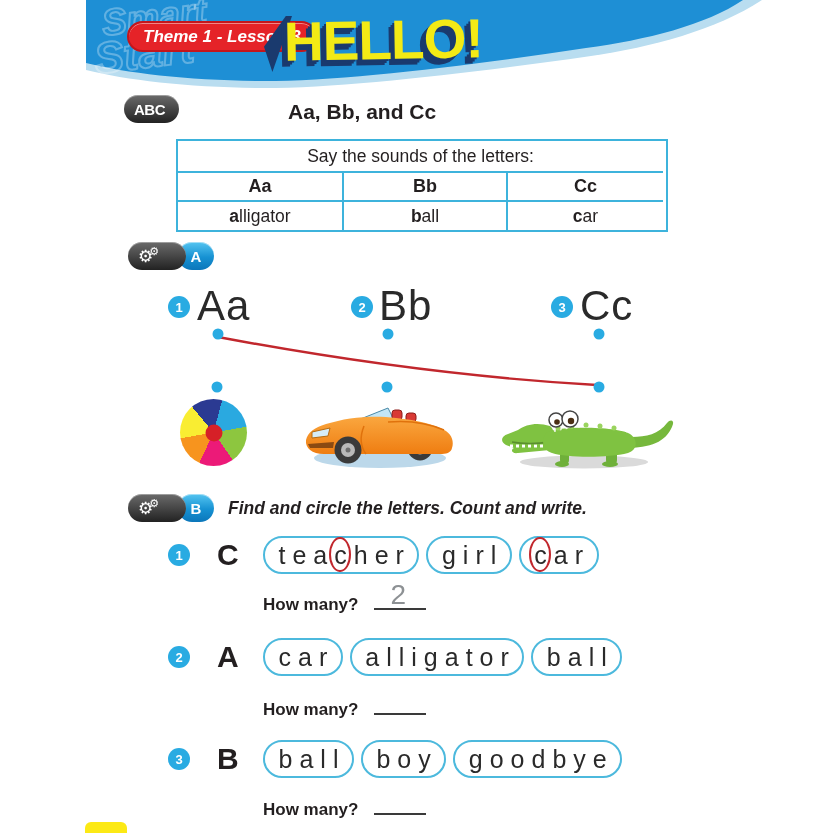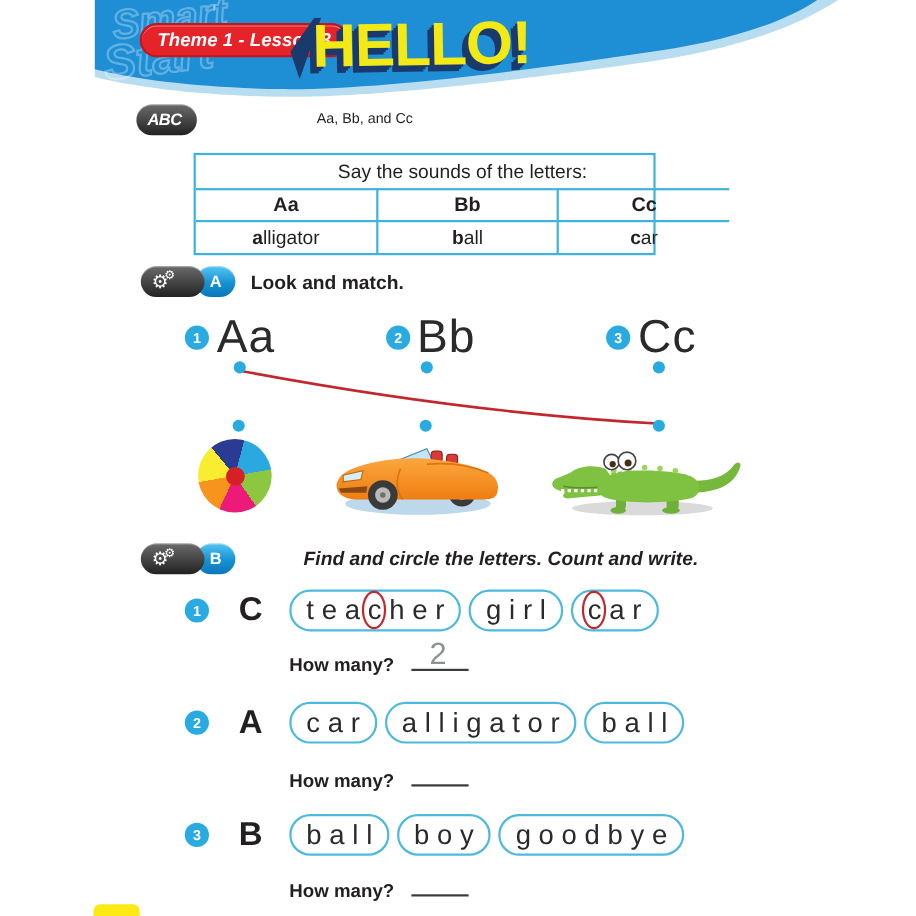--- a/index.html
+++ b/index.html
@@ -42,35 +42,35 @@
     display:flex; align-items:center; padding:0 14px 0 10px;
     box-shadow:inset 0 1px 0 rgba(255,255,255,.35);
   }
   .combo-badge .blue-part {
     position:absolute; top:0; height:28px; border-radius:14px;
     background:linear-gradient(#55c5f1,#1691d2 55%,#0b76ba);
     color:#fff; font-weight:800; display:flex; align-items:center; justify-content:center;
     box-shadow:inset 0 1px 0 rgba(255,255,255,.45);
   }
   .abc-badge { left:124px; top:95px; width:148px; }
-  .abc-badge .dark-part { font-style:italic; font-weight:900; font-size:15px; z-index:2; letter-spacing:-.5px; }
+  .abc-badge .dark-part { font-weight:900; font-size:15px; z-index:2; letter-spacing:-.5px; }
   .abc-badge .blue-part { left:40px; width:108px; font-size:16.5px; padding-left:14px; }
   .gear-badge .dark-part { width:58px; font-size:15px; }
   .gear-badge .blue-part { left:50px; width:36px; font-size:15px; }
   .gear-icon-lg { font-size:17px; line-height:1; }
   .gear-icon-sm { font-size:11px; line-height:1; margin-left:-4px; margin-top:-10px; }
   .badge-a { left:128px; top:242px; }
   .badge-b { left:128px; top:494px; }
-  .subtitle { position:absolute; left:288px; top:100px; font-size:13px; font-weight:400; }
+  .subtitle { position:absolute; left:288px; top:100px; font-size:21px; font-weight:700; }
   .instruction { position:absolute; font-size:17.5px; font-weight:800; }
   .instr-a { left:228px; top:247px; }
-  .instr-b { left:228px; top:498px; font-style:italic;margin-left:48px; }
+  .instr-b { left:228px; top:498px; font-style:italic; }
   
   .phonics-table {
-    position:absolute; left:176px; top:139px; width:420px;
+    position:absolute; left:176px; top:139px; width:492px;
     border:2.5px solid #3db3dc; background:#fff;
     display:grid; grid-template-columns:164px 164px 157px; grid-template-rows:30px 29px 30px;
   }
   .phonics-table .cell {
     display:flex; align-items:center; justify-content:center; font-size:17.5px;
   }
   .phonics-table .caption { grid-column:1 / 4; }
   .phonics-table .rt { border-top:2px solid #3db3dc; }
   .phonics-table .rl { border-left:2px solid #3db3dc; }
   .phonics-table .col-letter { font-weight:800; font-size:18px; }
@@ -159,21 +159,20 @@
     <div class="cell rt rl word"><b>c</b>ar</div>
   </div>
 
   <div class="combo-badge gear-badge badge-a">
     <div class="blue-part">A</div>
     <div class="dark-part">
         <span class="gear-icon-lg">⚙</span>
         <span class="gear-icon-sm">⚙</span>
       </div>
   </div>
-  <div class="instruction instr-a">Look and match.</div>
 
   <div class="num-circle" style="left:168px; top:296px;">1</div>
   <div class="match-letters" style="left:197px; top:282px;">Aa</div>
   <div class="num-circle" style="left:351px; top:296px;">2</div>
   <div class="match-letters" style="left:379px; top:282px;">Bb</div>
   <div class="num-circle" style="left:551px; top:296px;">3</div>
   <div class="match-letters" style="left:580px; top:282px;">Cc</div>
 
   <svg class="overlay-svg" viewBox="0 0 833 833">
     <path d="M218 337 Q420 375 597 385" fill="none" stroke-width="2.4" stroke-linecap="round" stroke="#c1272d"></path>

